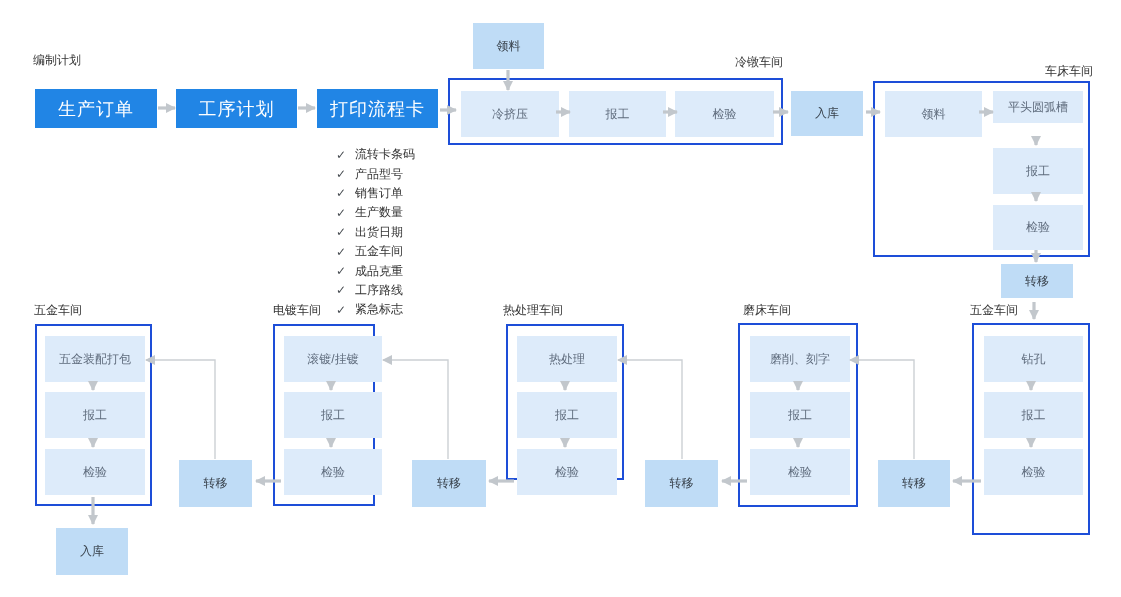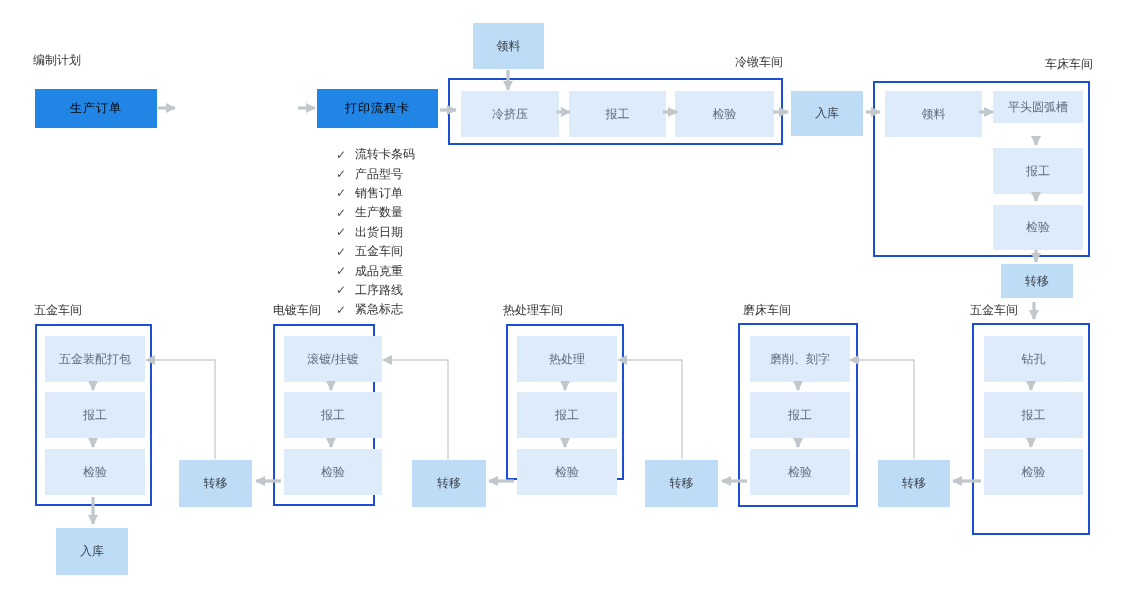--- a/index.html
+++ b/index.html
@@ -1,39 +1,40 @@
 <!DOCTYPE html>
 <html><head>
 <meta charset="utf-8">
 <style>
   html,body{margin:0;padding:0;background:#fff}
   .canvas{position:relative;width:1121px;height:597px;background:#ffffff;overflow:hidden;
           font-family:"Liberation Sans","DejaVu Sans",sans-serif}
   .lbl{position:absolute;font-size:12px;color:#333;white-space:nowrap;line-height:14px}
-  .bpri{position:absolute;background:#2185e5;color:#000000;font-size:12px;letter-spacing:1px;
+  .bpri{position:absolute;background:#2185e5;color:#ffffff;font-size:18px;letter-spacing:1px;
         display:flex;align-items:center;justify-content:center;white-space:nowrap}
   .bmid{position:absolute;background:#bfdcf6;color:#37404a;font-size:12px;
         display:flex;align-items:center;justify-content:center;white-space:nowrap}
   .bstep{position:absolute;background:#ddebfa;color:#5e6b7c;font-size:12px;
         display:flex;align-items:center;justify-content:center;white-space:nowrap}
   .grp{position:absolute;border:2px solid #1d4ed8;box-sizing:border-box;background:transparent}
   .checklist{position:absolute}
   .crow{display:flex;align-items:center;height:19.4px;font-size:12px;color:#333;gap:9px;white-space:nowrap}
   .check{color:#484d52;font-size:12px;font-weight:bold}
   .overlay{position:absolute;left:0;top:0;pointer-events:none}
   .sa{stroke:#c2c7cc;stroke-width:3.2;fill:none;marker-end:url(#ah)}
   .wire{stroke:#ccd0d4;stroke-width:1.4;fill:none;marker-end:url(#ah)}
 </style>
 </head>
 <body>
 
 <div class="canvas">
 
   <div class="lbl" style="left:33px;top:53px">编制计划</div>
   <div class="bpri" style="left:35px;top:89px;width:122px;height:39px">生产订单</div>
+  <div class="bpri" style="left:176px;top:89px;width:121px;height:39px">工序计划</div>
   <div class="bpri" style="left:317px;top:89px;width:121px;height:39px">打印流程卡</div>
 
   <div class="checklist" style="left:336px;top:145px">
     <div class="crow">
         <span class="check">✓</span>
         <span>流转卡条码</span>
       </div>
     <div class="crow">
         <span class="check">✓</span>
         <span>产品型号</span>
@@ -70,21 +71,21 @@
 
   <div class="bmid" style="left:473px;top:23px;width:71px;height:46px">领料</div>
   <div class="lbl" style="right:338px;top:55px">冷镦车间</div>
   <div class="grp" style="left:448px;top:78px;width:335px;height:67px">
     <div class="bstep" style="left:11px;top:11px;width:98px;height:46px">冷挤压</div>
     <div class="bstep" style="left:119px;top:11px;width:97px;height:46px">报工</div>
     <div class="bstep" style="left:225px;top:11px;width:99px;height:46px">检验</div>
   </div>
   <div class="bmid" style="left:791px;top:91px;width:72px;height:45px">入库</div>
 
-  <div class="lbl" style="right:28px;top:57px">车床车间</div>
+  <div class="lbl" style="right:28px;top:64px">车床车间</div>
   <div class="grp" style="left:873px;top:81px;width:217px;height:176px">
     <div class="bstep" style="left:10px;top:8px;width:97px;height:46px">领料</div>
     <div class="bstep" style="left:118px;top:8px;width:90px;height:32px">平头圆弧槽</div>
     <div class="bstep" style="left:118px;top:65px;width:90px;height:46px">报工</div>
     <div class="bstep" style="left:118px;top:122px;width:90px;height:45px">检验</div>
   </div>
   <div class="bmid" style="left:1001px;top:264px;width:72px;height:34px">转移</div>
 
   <div class="lbl" style="left:970px;top:303px">五金车间</div>
   <div class="grp" style="left:972px;top:323px;width:118px;height:212px">

